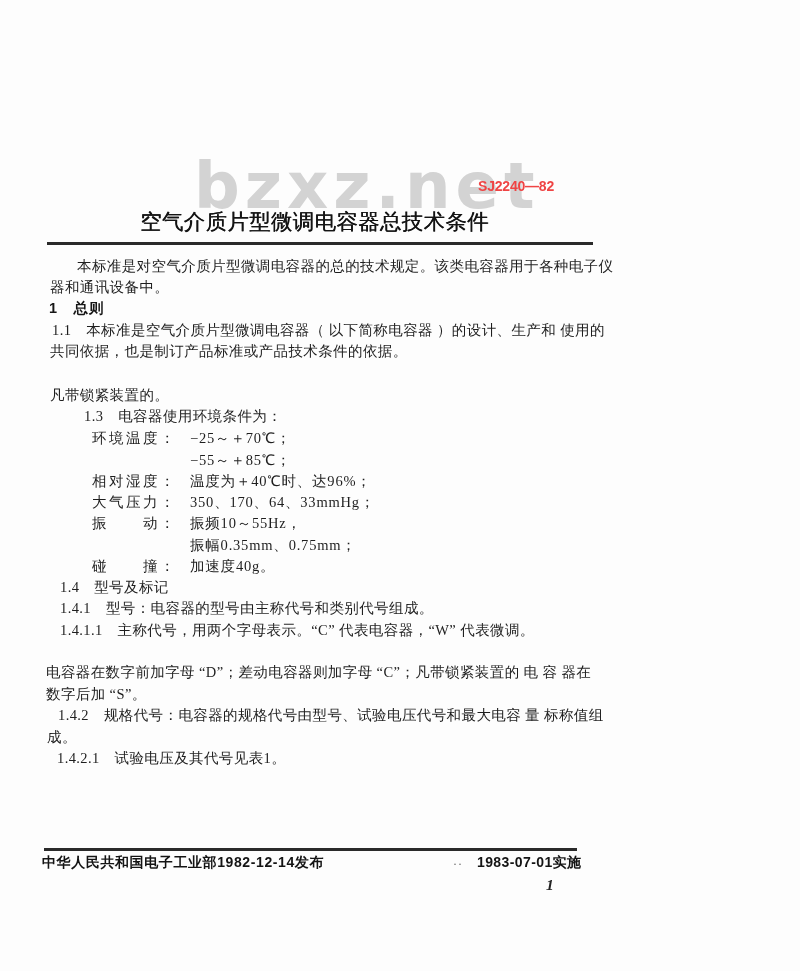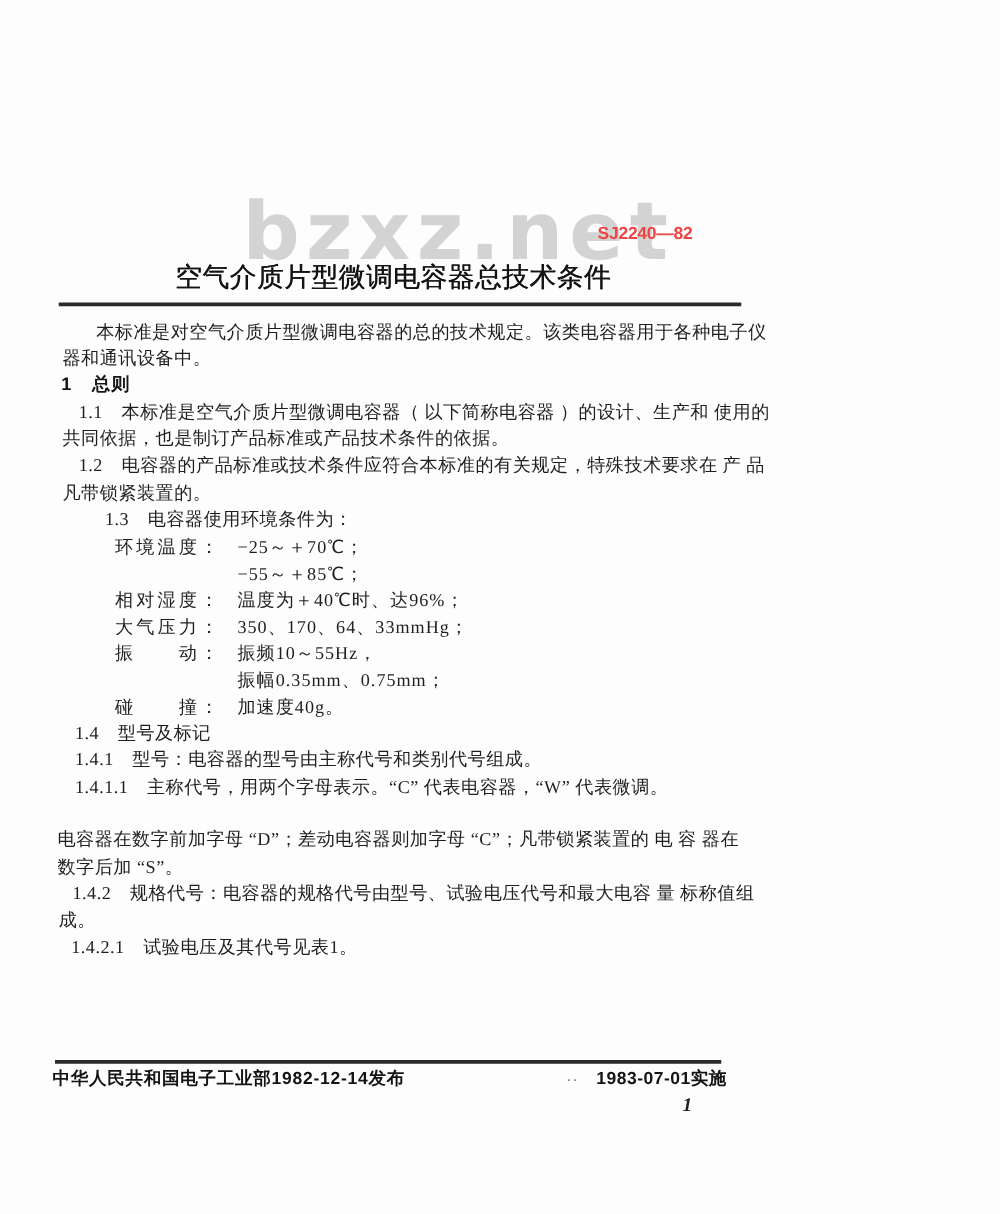--- a/index.html
+++ b/index.html
@@ -122,24 +122,23 @@
   <div class="watermark">bzxz.net</div>
   <div class="std-no sans-bold">SJ2240—82</div>
   <div class="doc-title">空气介质片型微调电容器总技术条件</div>
   <div class="rule rule-title"></div>
 
   <div class="ln" style="left:77px;top:258px;">本标准是对空气介质片型微调电容器的总的技术规定。该类电容器用于各种电子仪</div>
   <div class="ln" style="left:50px;top:279px;">器和通讯设备中。</div>
 
   <div class="ln heading" style="left:49px;top:300px;">1　总则</div>
 
-  <div class="ln" style="left:63px;top:322px;">1.1　本标准是空气介质片型微调电容器（ 以下简称电容器 ）的设计、生产和 使用的</div>
+  <div class="ln" style="left:52px;top:322px;">1.1　本标准是空气介质片型微调电容器（ 以下简称电容器 ）的设计、生产和 使用的</div>
   <div class="ln" style="left:50px;top:343px;">共同依据，也是制订产品标准或产品技术条件的依据。</div>
 
-  <div class="ln" style="left:63px;top:365px;">1.2　电容器的产品标准或技术条件应符合本标准的有关规定，特殊技术要求在 产 品</div>
   <div class="ln" style="left:50px;top:387px;">凡带锁紧装置的。</div>
 
   <div class="ln" style="left:63px;top:408px;margin-left:21px;">1.3　电容器使用环境条件为：</div>
 
   <div>
     <div class="cond-row" style="top:430px;">
       <span class="cond-label">环境温度：</span>
       <span class="cond-value">−25～＋70℃；</span>
     </div>
     <div class="cond-row" style="top:452px;">

